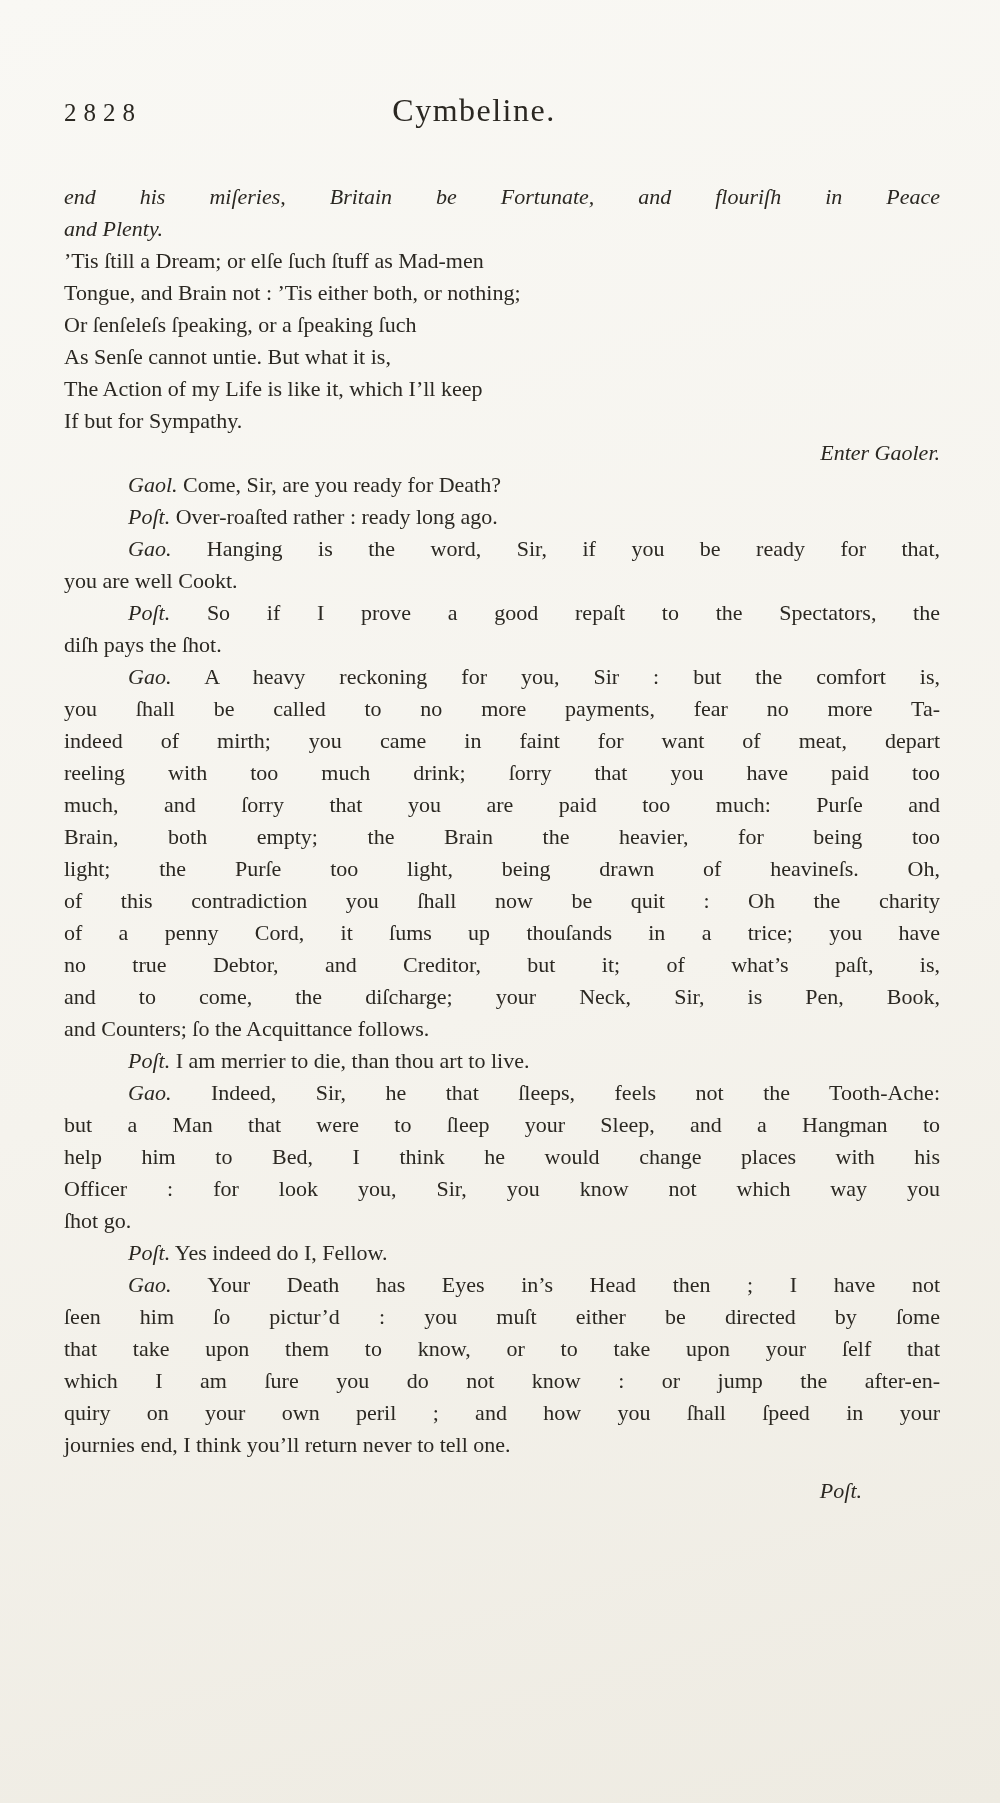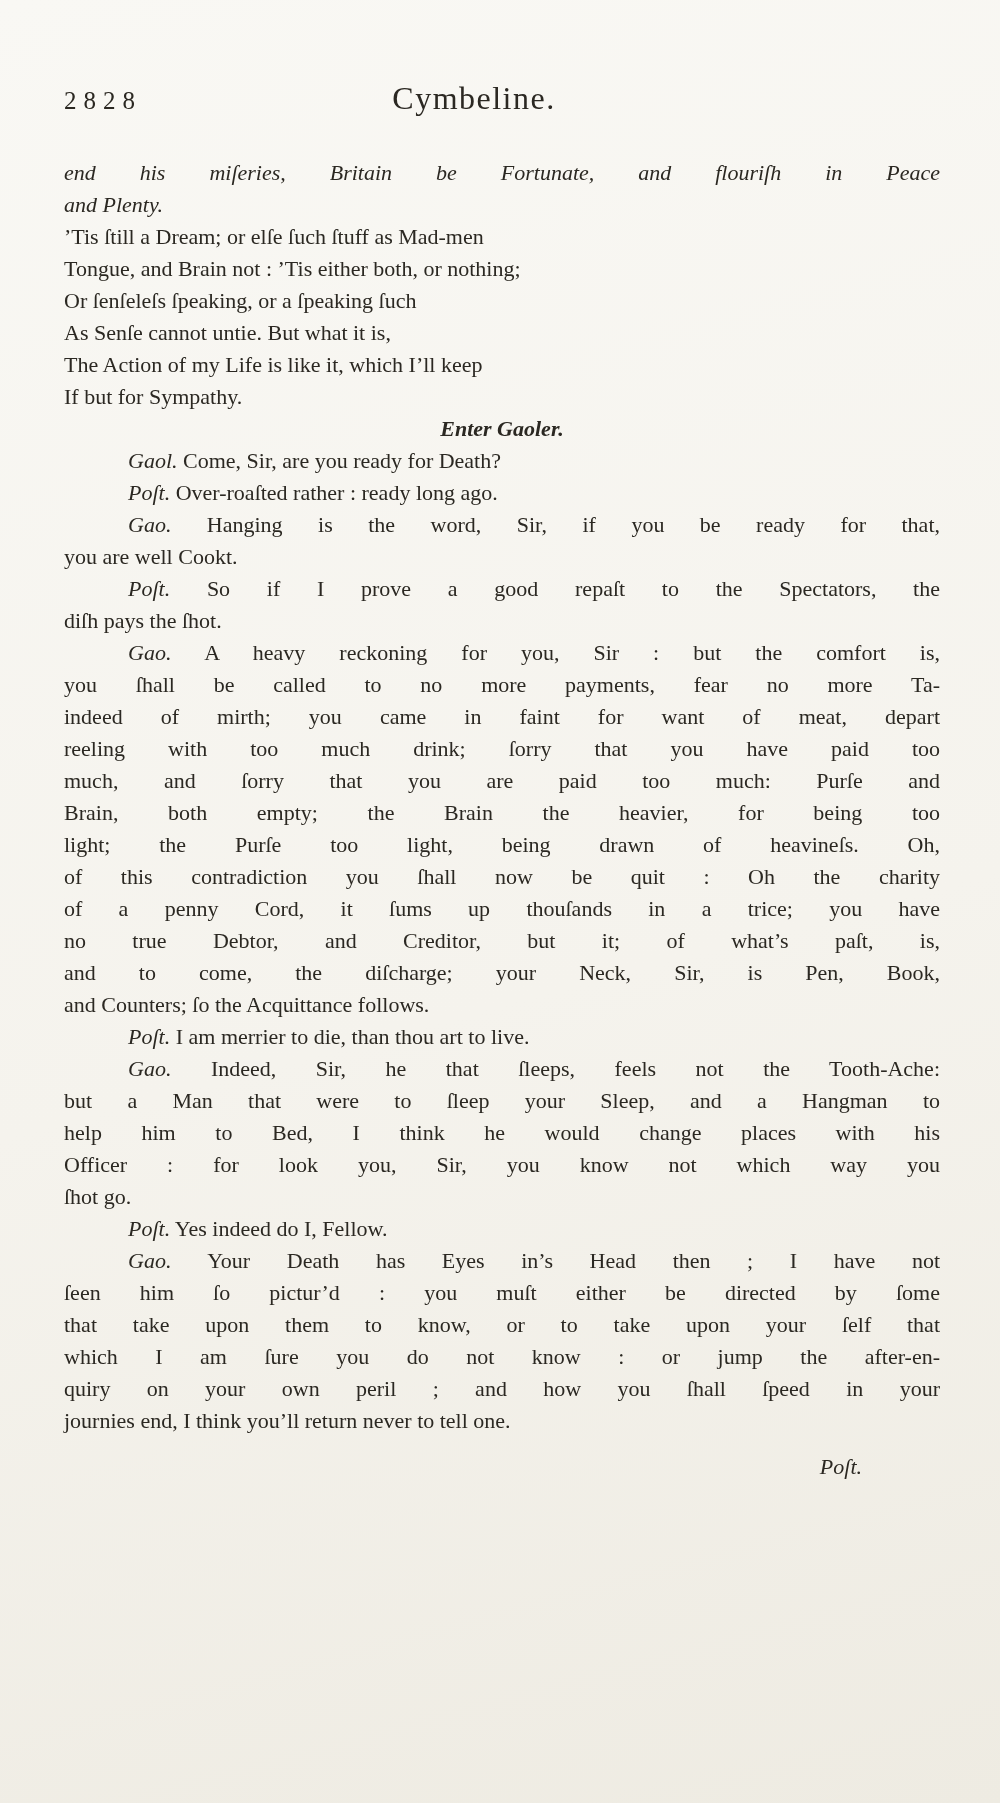--- a/index.html
+++ b/index.html
@@ -25,39 +25,38 @@
   }
   .page-number {
     font-size: 25px;
     letter-spacing: 7px;
     justify-self: start;
   }
   .running-title {
     font-size: 32px;
     font-weight: normal;
     letter-spacing: 1.5px;
-    margin: 0;
+    margin: 12px;
     transform: translateX(-28px);
   }
   .header-spacer { justify-self: end; }
   .text-block {
     font-size: 22px;
     line-height: 32px;
   }
   .line { min-height: 32px; }
   .line.j {
     text-align: justify;
     text-align-last: justify;
   }
   .line.indent { text-indent: 24px; }
   .block.italic { font-style: italic; margin-top: 40px; }
   .block.stage {
-    text-align: center;
+    text-align: right;
     font-style: italic;
-    font-weight: bold;
   }
   .speaker { font-style: italic; margin-left: 40px; }
   .catchword-row {
     margin-top: 14px;
     text-align: right;
     padding-right: 78px;
     font-size: 22px;
     line-height: 32px;
   }
   .catchword { font-style: italic; }

